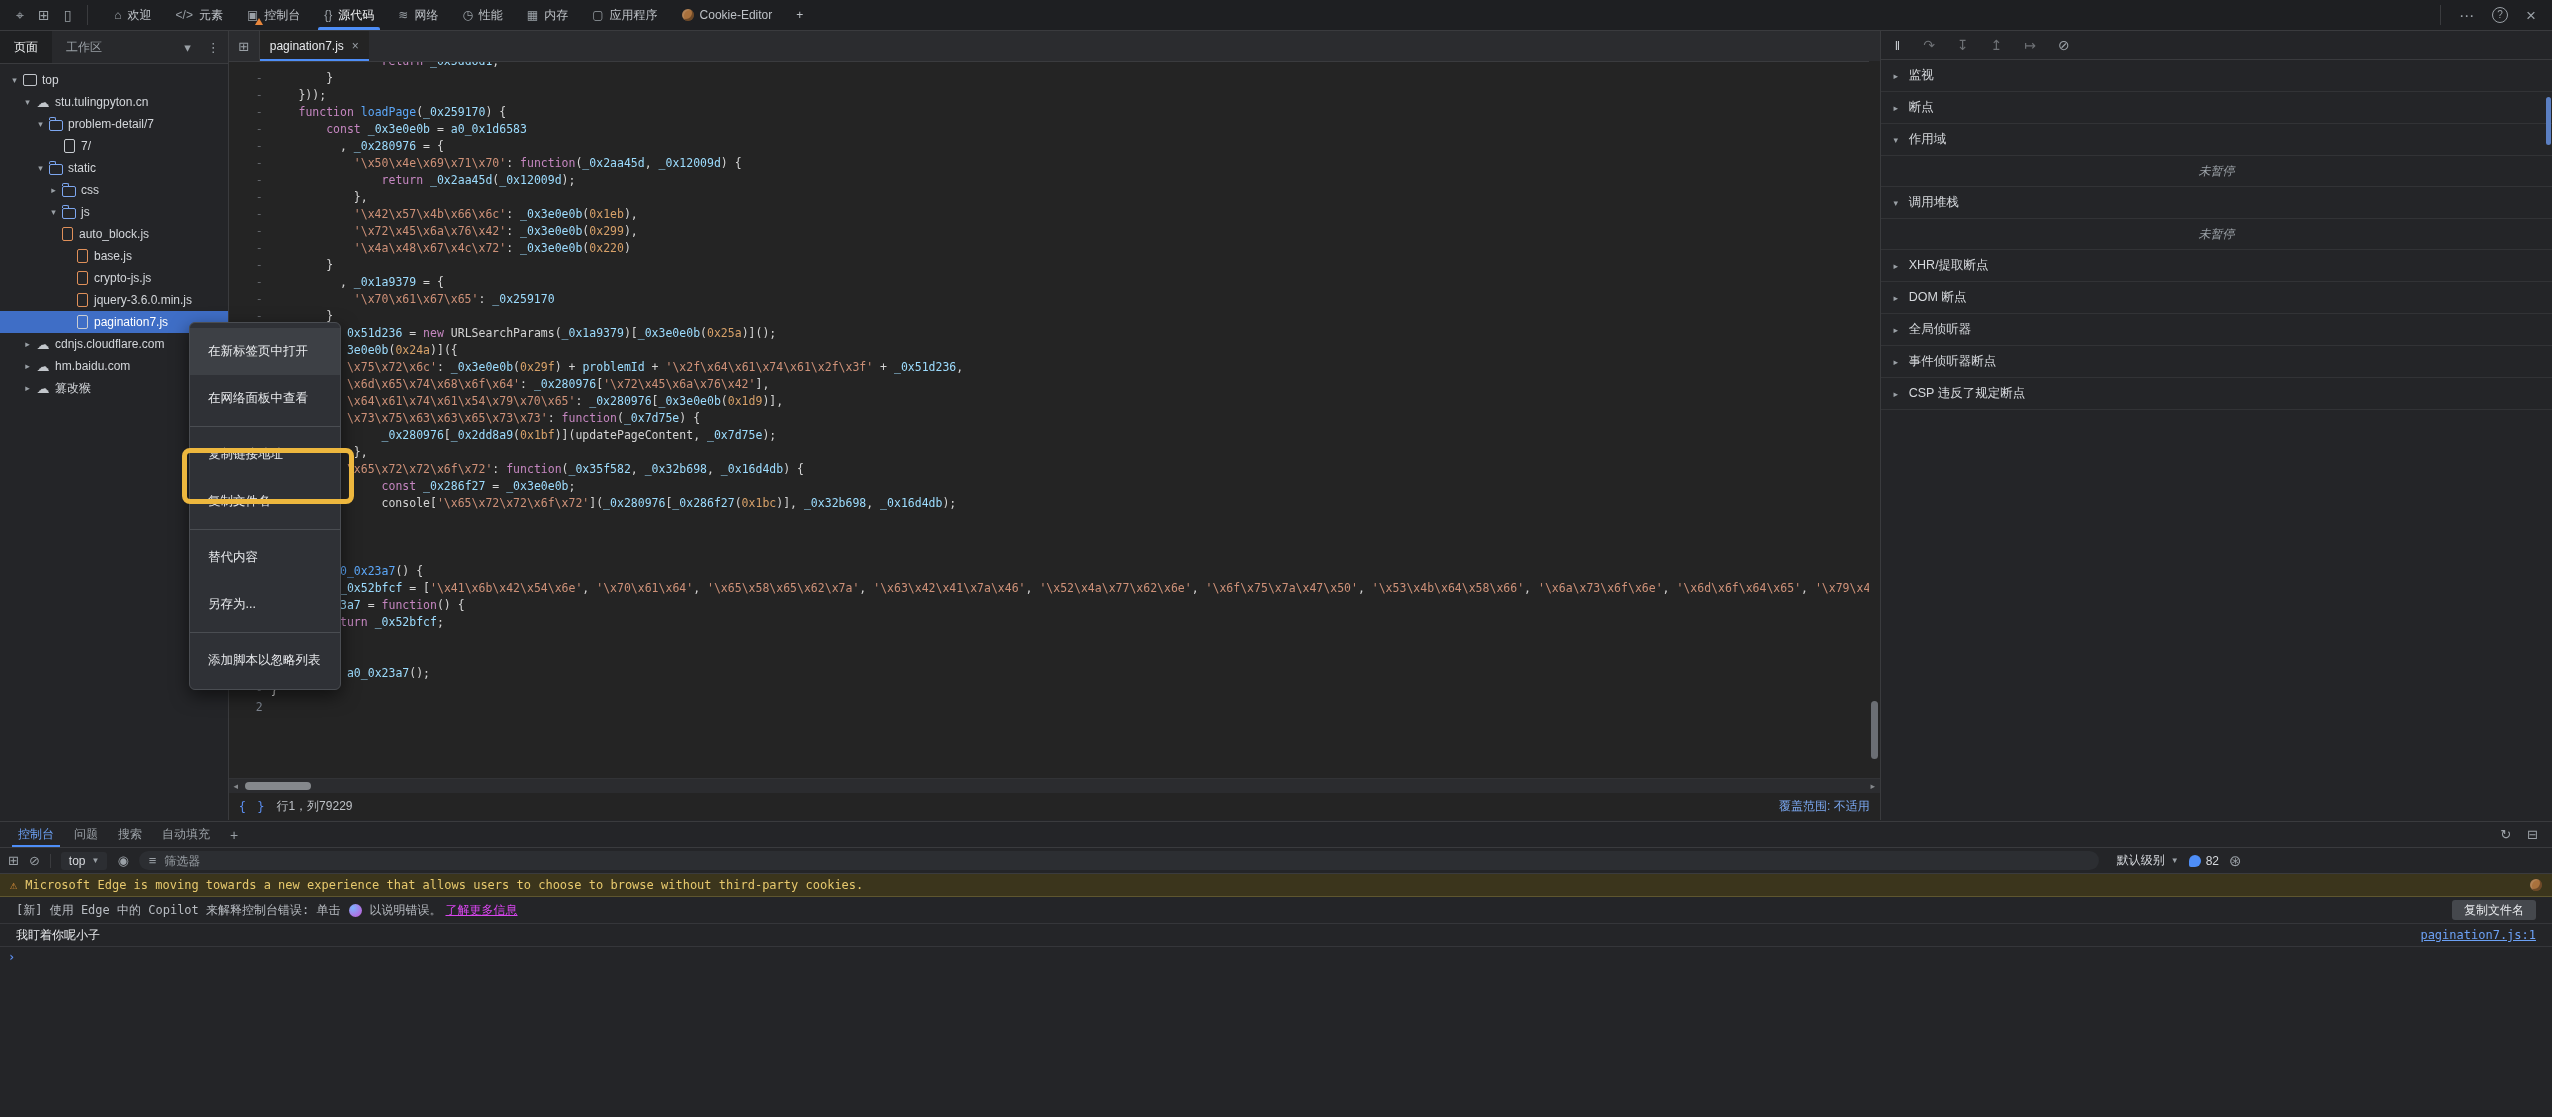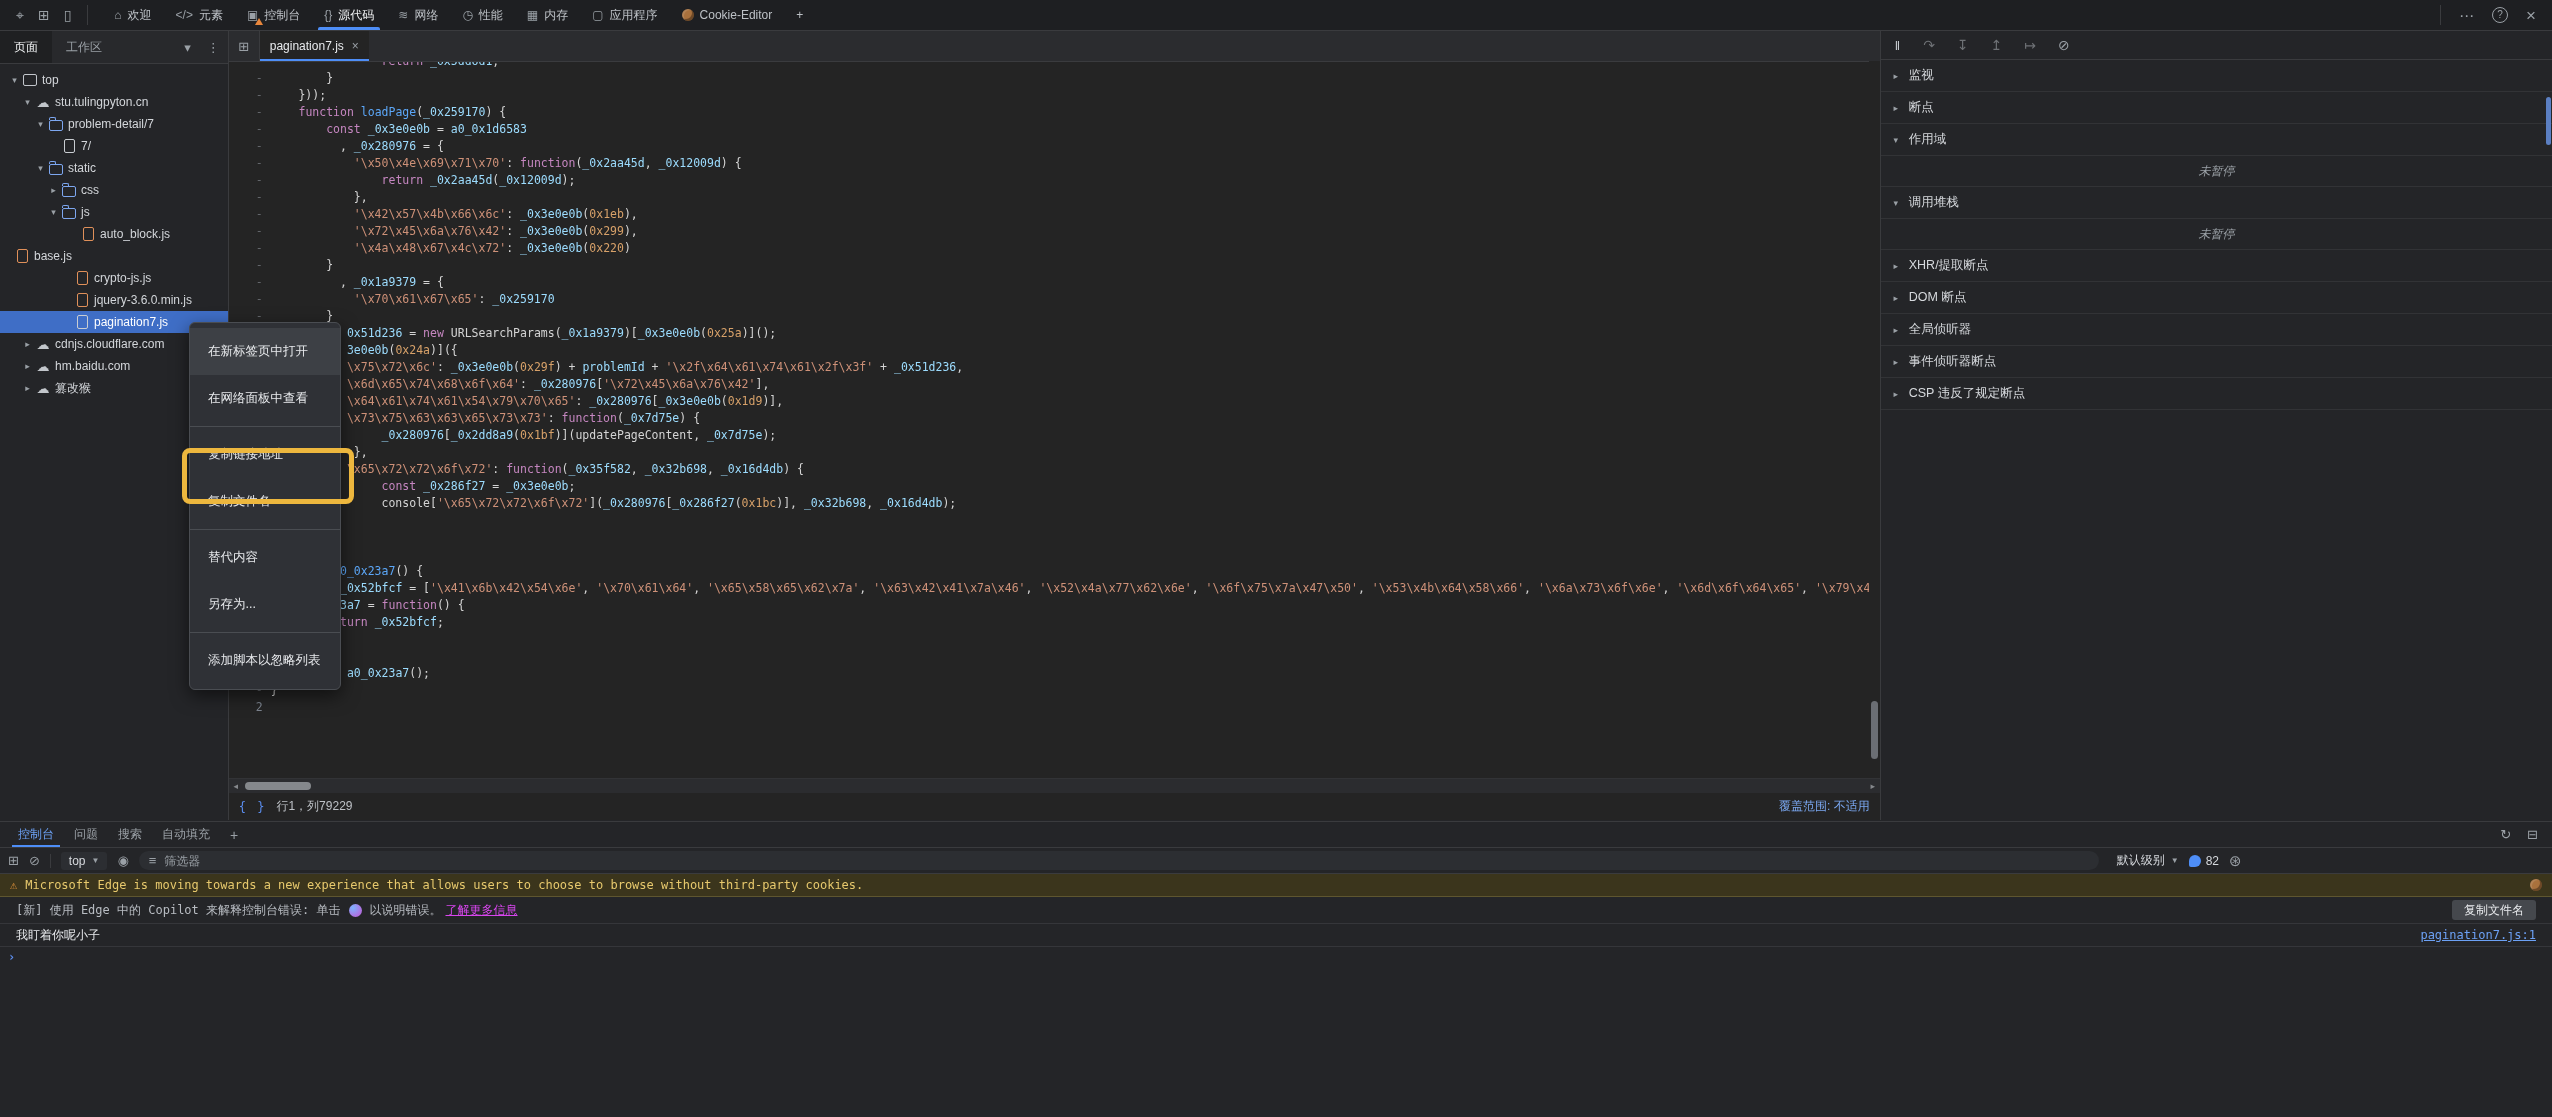--- a/index.html
+++ b/index.html
@@ -248,28 +248,28 @@
             </span>
             <span class="tlabel">css</span>
           </div>
           <div class="trow" style="padding-left: 47px;">
             <span class="tarrow">▾</span>
             <span class="ticon">
               <span class="ic-folder"></span>
             </span>
             <span class="tlabel">js</span>
           </div>
-          <div class="trow" style="padding-left: 66px;">
+          <div class="trow" style="padding-left: 32px; margin-left: 13px;">
             <span class="tarrow"></span>
             <span class="ticon">
               <span class="ic-file"></span>
             </span>
             <span class="tlabel">auto_block.js</span>
           </div>
-          <div class="trow" style="">
+          <div class="trow" style="padding-left: 60px;">
             <span class="tarrow"></span>
             <span class="ticon">
               <span class="ic-file"></span>
             </span>
             <span class="tlabel">base.js</span>
           </div>
           <div class="trow" style="padding-left: 60px;">
             <span class="tarrow"></span>
             <span class="ticon">
               <span class="ic-file"></span>

